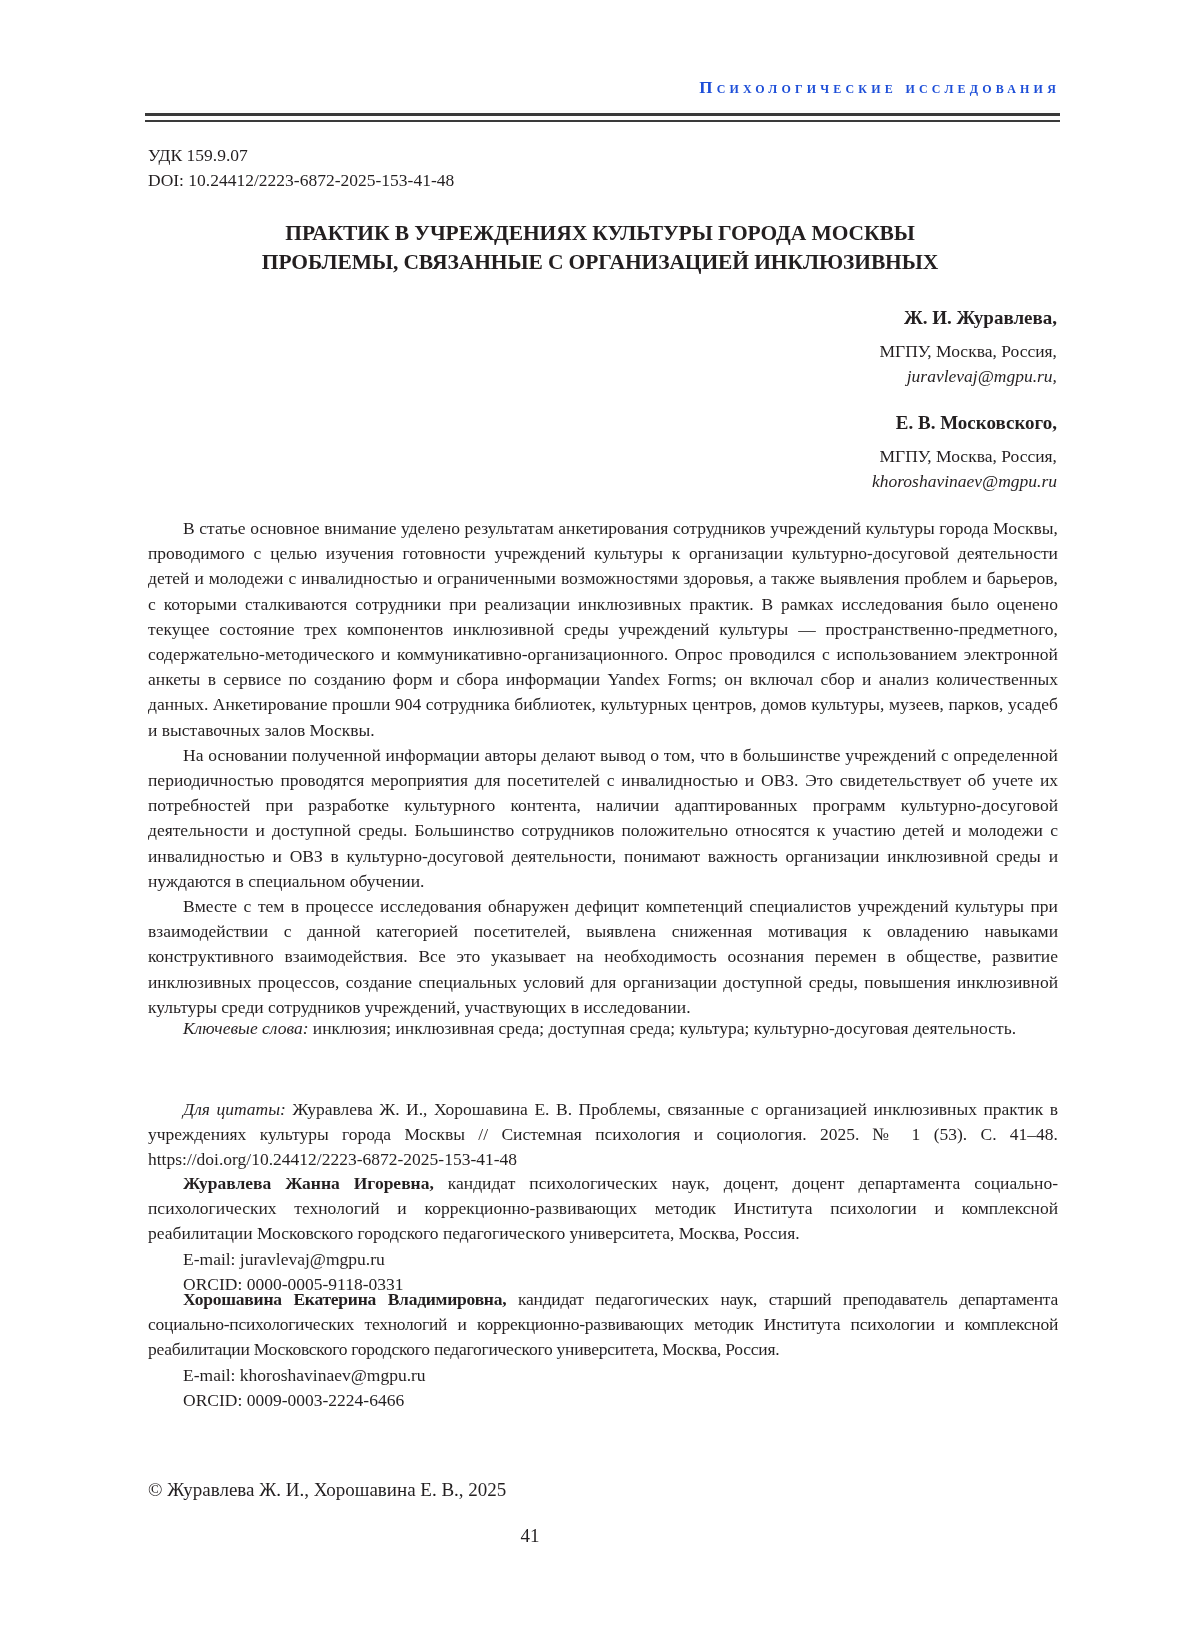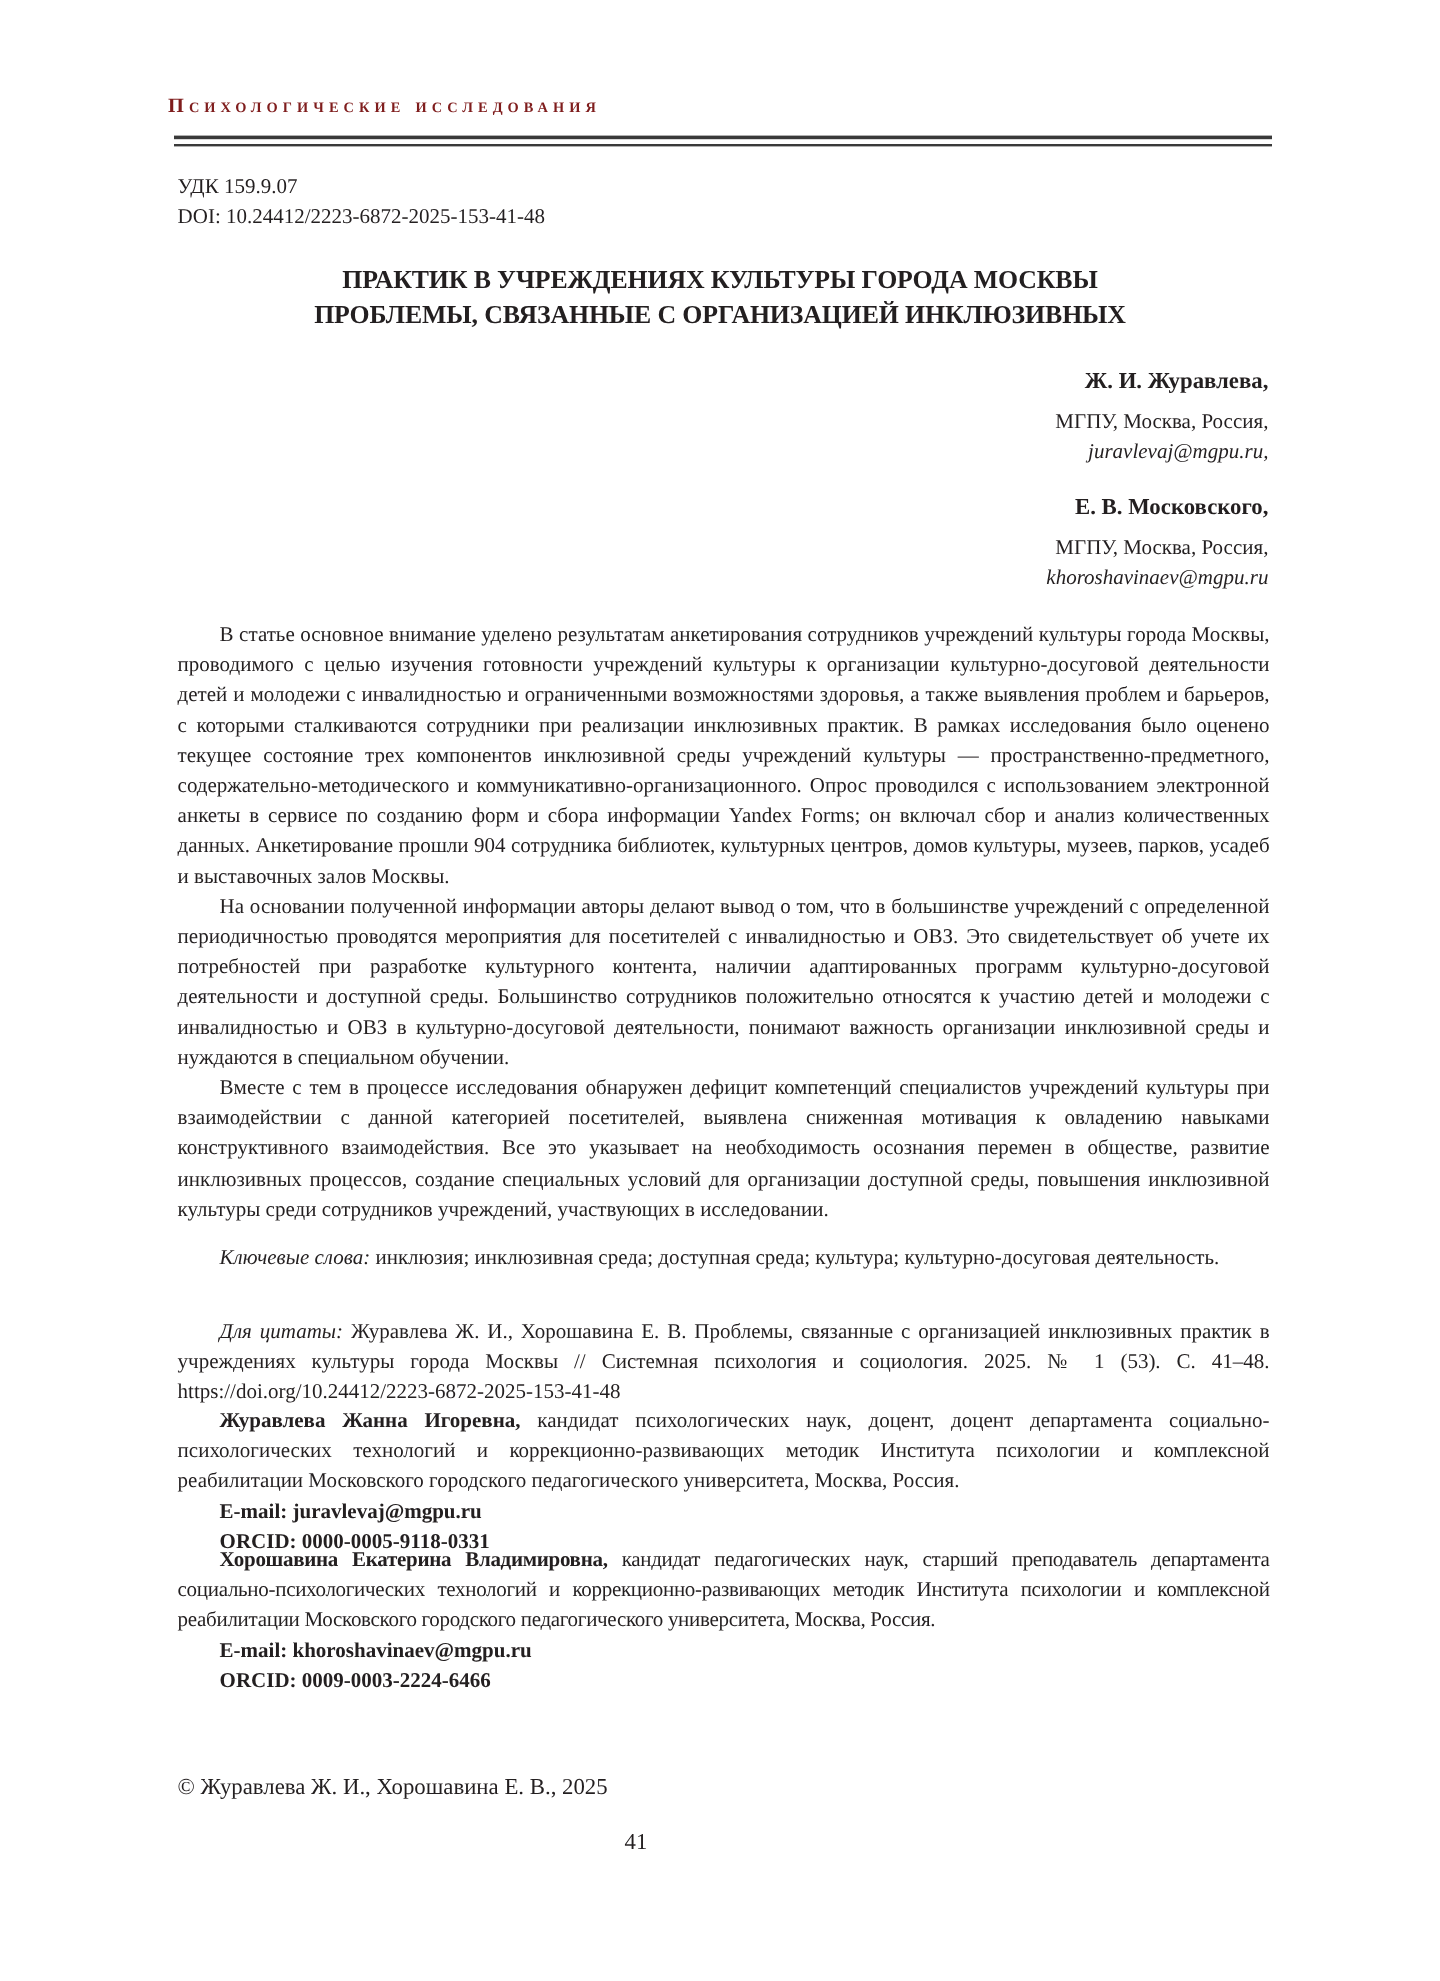--- a/index.html
+++ b/index.html
@@ -4,49 +4,49 @@
 <style>
   html, body { margin: 0; padding: 0; background: #ffffff; }
   body {
     width: 1200px; height: 1651px; position: relative; overflow: hidden;
     font-family: "Liberation Serif", "DejaVu Serif", serif;
     color: #231f20;
   }
   .page { position: absolute; left: 0; top: 0; width: 1200px; height: 1651px; }
   .running-head {
     position: absolute; left: 140px; width: 920px; top: 78px;
-    text-align: left; font-weight: bold; font-size: 17px;
-    letter-spacing: 4.2px; font-variant: small-caps; color: #7f1d1d;
+    text-align: right; font-weight: bold; font-size: 17px;
+    letter-spacing: 4.2px; font-variant: small-caps; color: #1d4ed8;
   }
   .rule-thick { position: absolute; left: 145px; width: 915px; top: 113px; height: 2.5px; background: #3a3a3a; }
   .rule-thin  { position: absolute; left: 145px; width: 915px; top: 120px; height: 1.5px; background: #3a3a3a; }
   .meta { position: absolute; left: 148px; top: 143px; font-size: 17.5px; line-height: 25px; }
   .title {
     position: absolute; left: 140px; width: 920px; top: 219px;
     text-align: center; font-weight: bold; font-size: 21.5px; line-height: 29px;
     letter-spacing: -0.1px;
   }
   .author-block { position: absolute; right: 143px; text-align: right; font-size: 17.5px; line-height: 25px; }
   .author-block .aname { font-weight: bold; font-size: 19px; line-height: 26px; margin-bottom: 8px; }
   .author-block .email { font-style: italic; }
   .author-1 { top: 305px; }
   .author-2 { top: 410px; }
   .body-text {
     position: absolute; left: 148px; width: 910px;
     font-size: 17.5px; line-height: 25.2px; text-align: justify;
   }
   .body-text p { margin: 0; text-indent: 35px; }
   .abstract { top: 516px; }
-  .keywords { top: 1016px; margin-top: 19px; }
+  .keywords { top: 1016px; }
   .citation { top: 1097px; }
   .bio-1 { top: 1171px; }
   .bio-2 { top: 1287px; }
   .it { font-style: italic; }
   .bd { font-weight: bold; }
-  .contact { padding-left: 35px; font-weight: bold; }
+  .contact { padding-left: 35px; }
   .copyright { position: absolute; left: 148px; top: 1479px; font-size: 19px; }
   .page-number { position: absolute; left: 0; width: 1060px; top: 1525px; text-align: center; font-size: 19px; }
   .bio-2 p { letter-spacing: -0.25px; }
 </style>
 </head>
 <body>
 
 <div class="page">
 
   <div class="running-head">Психологические исследования</div>

